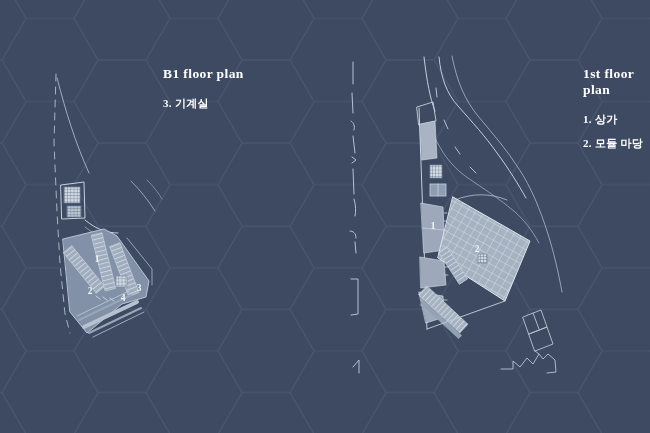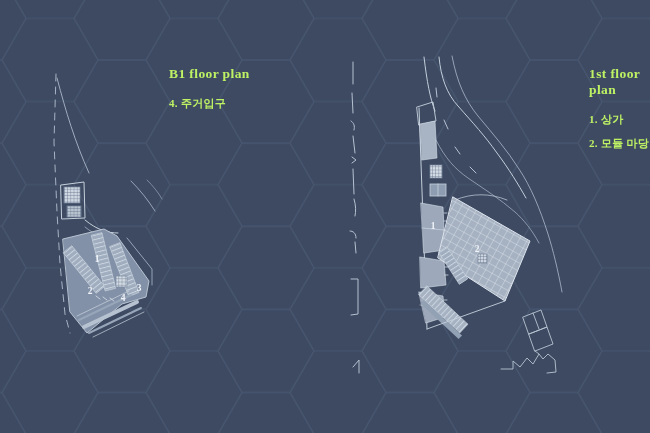--- a/index.html
+++ b/index.html
@@ -2,21 +2,21 @@
 <html><head>
 <meta charset="utf-8">
 <style>
   html,body{margin:0;padding:0;}
   body{
     width:650px;height:433px;overflow:hidden;position:relative;
     background:#3d4a62;
     font-family:"Liberation Serif","DejaVu Serif",serif;
   }
   #scene{position:absolute;left:0;top:0;}
-  .legend{position:absolute;color:#bef264;margin-left:6px;}
+  .legend{position:absolute;color:#ffffff;}
   .legend .title{
     font-size:13.5px;font-weight:700;letter-spacing:.4px;margin:0 0 16px 0;
   }
   .legend .item{
     font-size:11px;font-weight:700;letter-spacing:.3px;margin:0 0 12.5px 0;line-height:11px;
   }
   #legend-left{left:163px;top:66px;width:120px;}
   #legend-right{left:583px;top:66px;width:80px;}
   .plan-label{
     font-family:"Liberation Serif","DejaVu Serif",serif;
@@ -183,20 +183,20 @@
       <path d="M501,369 L513,369 L513,361 L520,367 L527,358 L533,364 L539,354 L543,359 L548,354 L555,360 L556,372 L547,373"></path>
     </g>
 
     <text class="plan-label" x="433" y="229" text-anchor="middle">1</text>
     <text class="plan-label" x="477" y="252" text-anchor="middle">2</text>
   </g>
 </svg>
 
 <div id="legend-left" class="legend">
   <div class="title">B1 floor plan</div>
-  <div class="item">4. 주거입구</div>
+  <div class="item">3. 기계실</div>
 </div>
 
 <div id="legend-right" class="legend">
   <div class="title">1st floor plan</div>
   <div class="item">1. 상가</div>
   <div class="item">2. 모듈 마당</div>
 </div>
 
 </body></html>

